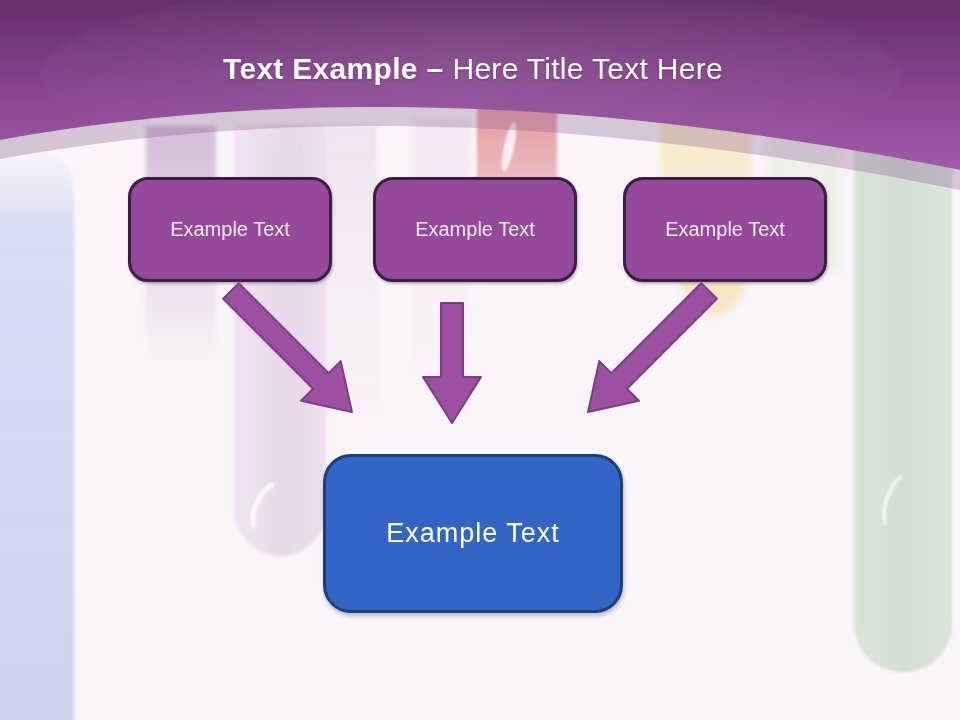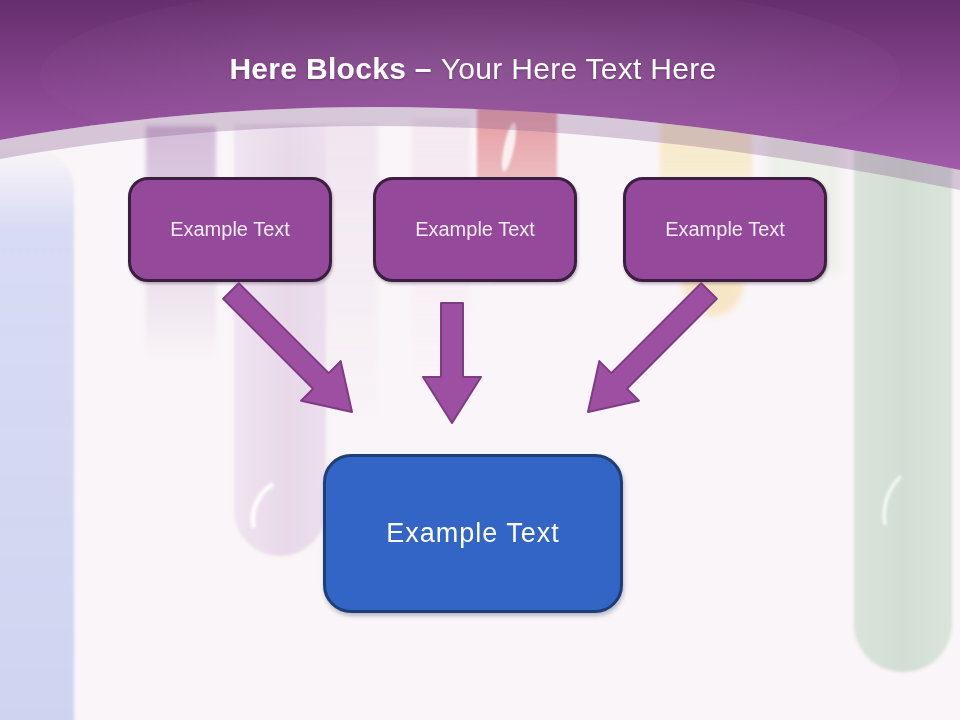--- a/index.html
+++ b/index.html
@@ -102,21 +102,21 @@
       </radialGradient>
     </defs>
 
     <path d="M0,140 C250,95 550,88 960,170 L960,190 C550,107 250,114 0,159 Z" fill="rgba(130,85,140,0.30)"></path>
 
     <path d="M0,0 L960,0 L960,170 C550,88 250,95 0,140 Z" fill="url(#hdr)"></path>
     <ellipse cx="470" cy="75" rx="430" ry="95" fill="url(#glow)"></ellipse>
   </svg>
 
   <div class="title">
-    <span class="em">Here Blocks –</span><span class="rest">Your Here Text Here</span>
+    <span class="em">Text Example –</span><span class="rest">Here Title Text Here</span>
   </div>
 
   <div class="tbox tbox-1">
     <span>Example Text</span>
   </div>
   <div class="tbox tbox-2">
     <span>Example Text</span>
   </div>
   <div class="tbox tbox-3">
     <span>Example Text</span>

